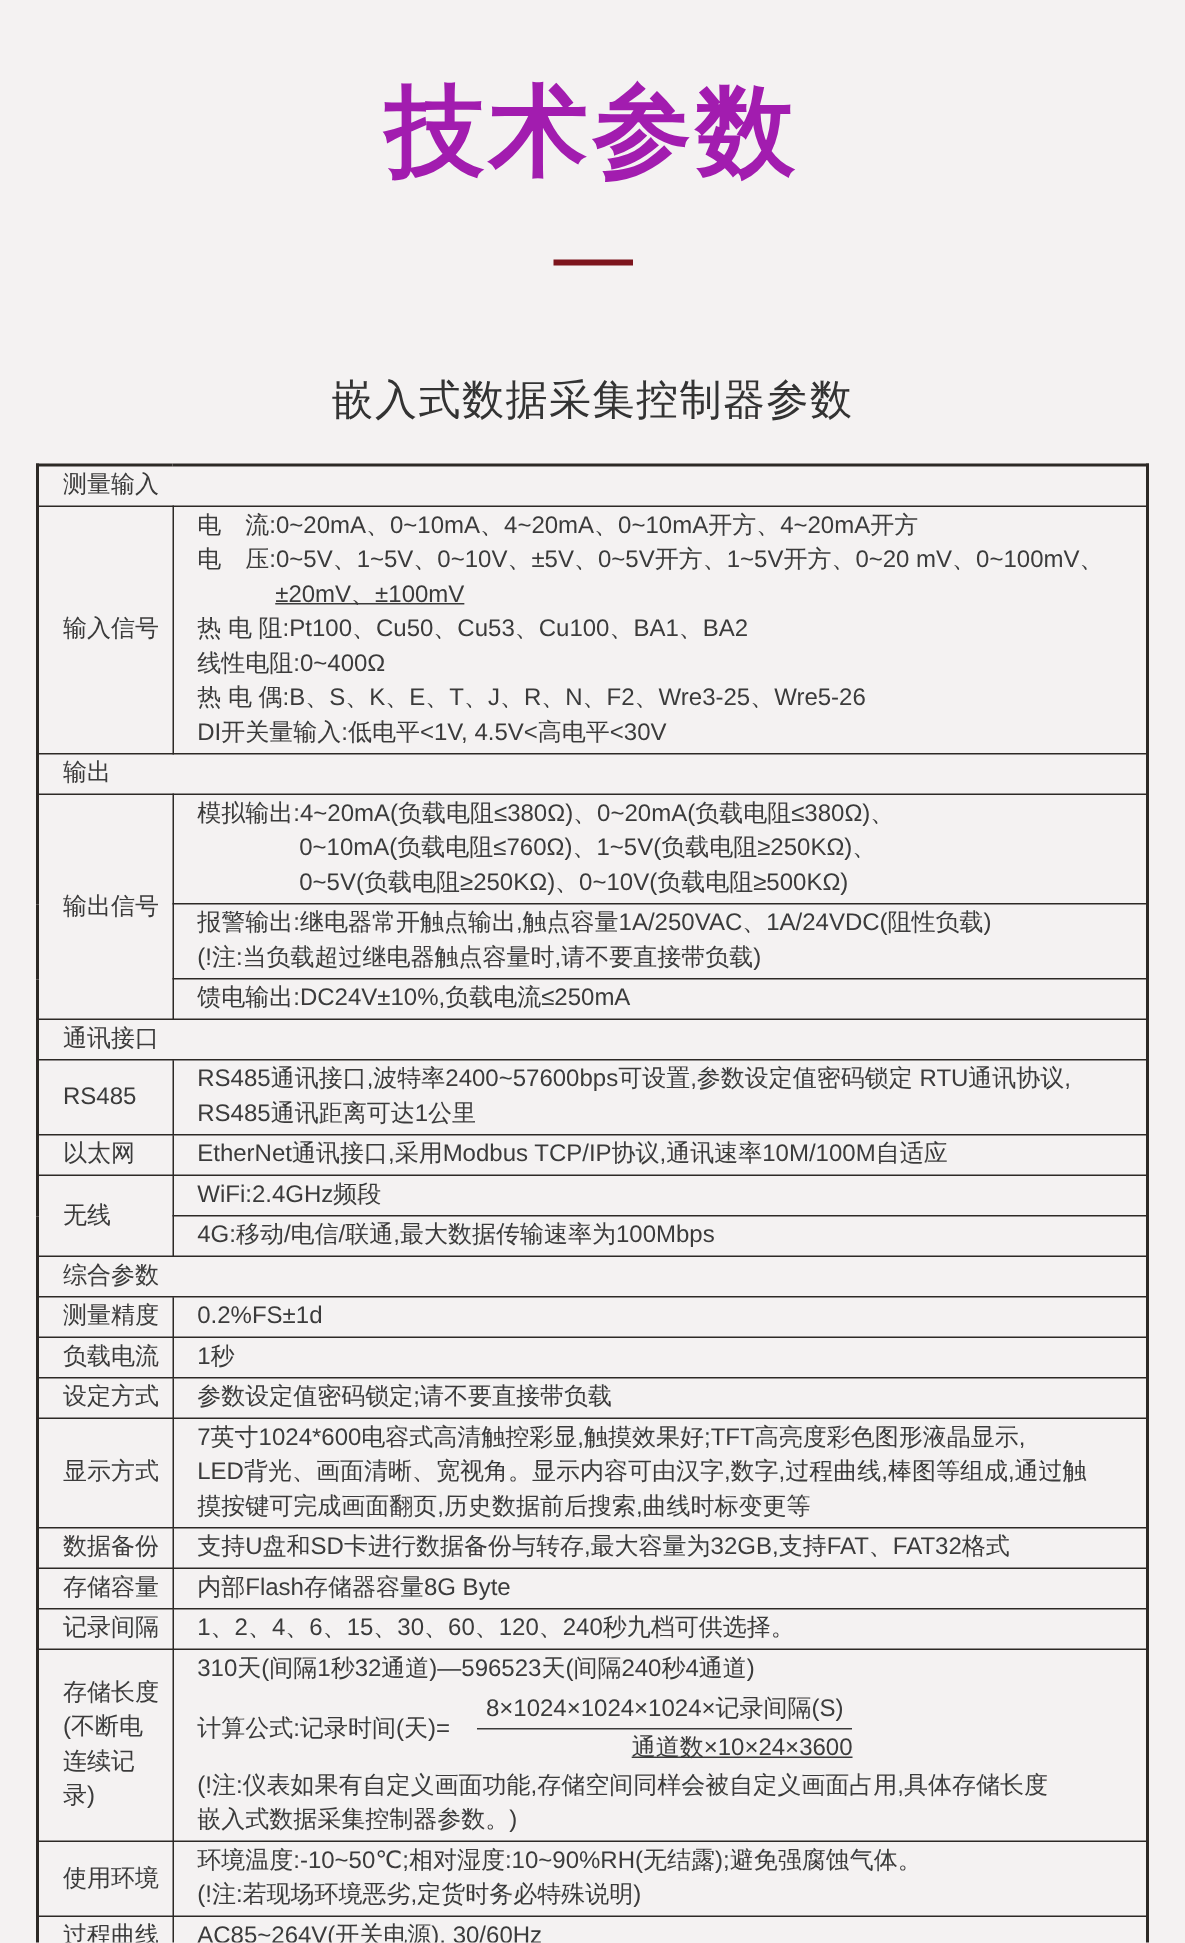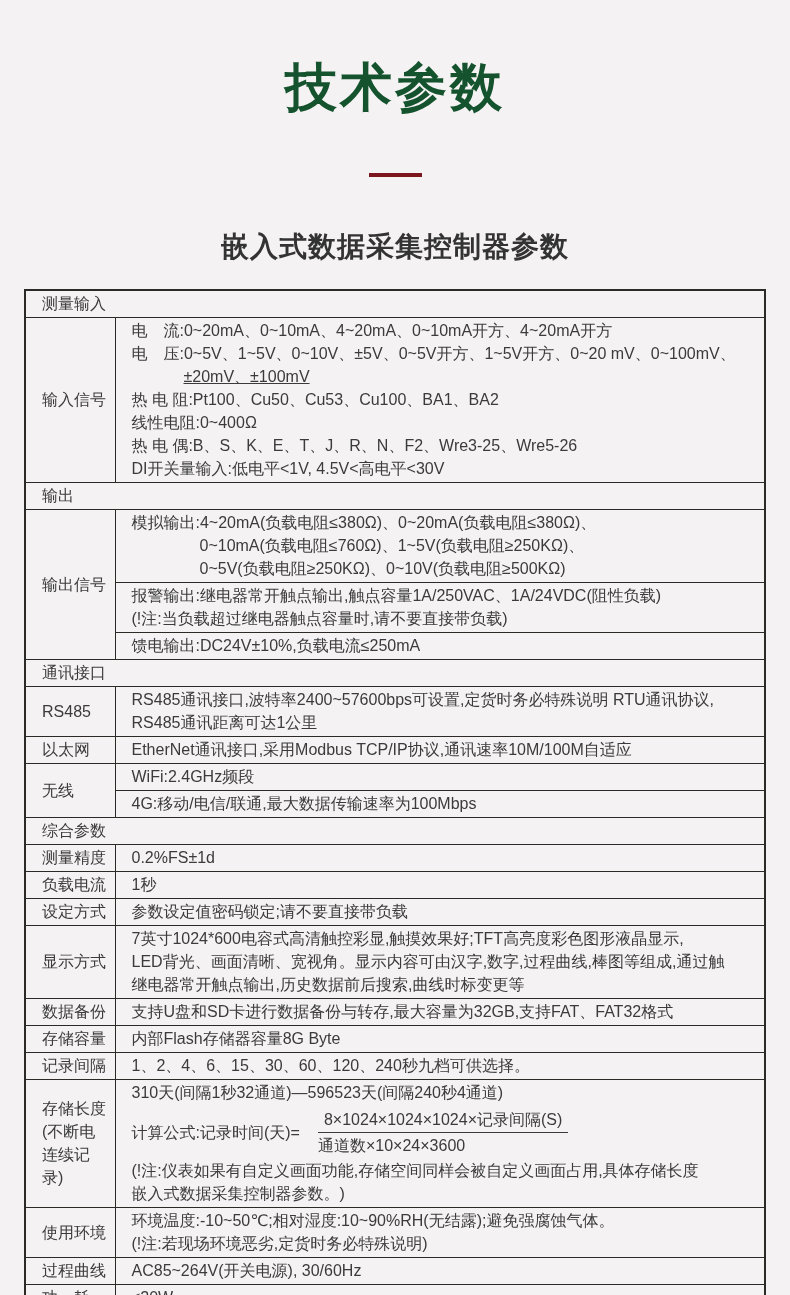--- a/index.html
+++ b/index.html
@@ -7,37 +7,37 @@
     width:790px;height:1295px;
     background:#f4f2f2;
     font-family:"Liberation Sans","DejaVu Sans",sans-serif;
     color:#3b3b3b;
     overflow:hidden;
   }
   .page{width:790px;height:1295px;position:relative;}
   .title{
     margin:40px 0 0;
     text-align:center;
-    font-size:52px;
+    font-size:66px;
     line-height:95px;
     font-weight:900;
     letter-spacing:3px;
-    color:#14532d;
+    color:#a21caf;
   }
   .accent-dash{
     width:53px;height:4px;
     margin:38px auto 0;
     background:#7d151d;
   }
   .subtitle{
-    margin:54px 0 0;
+    margin:74px 0 0;
     text-align:center;
     font-size:28px;
     line-height:32px;
-    font-weight:700;
+    font-weight:400;
     letter-spacing:1px;
     color:#333333;
   }
   table.spec{
     width:742px;
     margin:26px auto 0;
     border-collapse:collapse;
     border:2.5px solid #2c2926;
     table-layout:fixed;
   }
@@ -53,23 +53,23 @@
   td.sec{padding-left:8px;}
   td.lbl{padding-left:8px;padding-right:2px;}
   td.top{vertical-align:top;}
   .ln{white-space:normal;}
   .ind-v{padding-left:52px;text-decoration:underline;}
   .ind-a{padding-left:68px;}
   .formula{
     display:flex;align-items:center;gap:18px;
     margin:4px 0 2px;
   }
-  .frac{display:inline-block;text-align:left;}
+  .frac{display:inline-block;text-align:right;}
   .frac .num{display:block;border-bottom:1.5px solid #3b3b3b;padding:0 6px 1px;}
-  .frac .den{display:block;padding-top:1px;}
+  .frac .den{display:block;padding-top:1px;text-decoration:underline;}
 </style>
 </head>
 <body>
 
 <div class="page">
 
   <h1 class="title">技术参数</h1>
   <div class="accent-dash"></div>
   <h2 class="subtitle">嵌入式数据采集控制器参数</h2>
 
@@ -121,21 +121,21 @@
       </td>
     </tr>
 
     <tr>
       <td colspan="2" class="sec">通讯接口</td>
     </tr>
 
     <tr>
       <td class="lbl top">RS485</td>
       <td class="top">
-        <div class="ln">RS485通讯接口,波特率2400~57600bps可设置,定货时务必特殊说明 RTU通讯协议,</div>
+        <div class="ln">RS485通讯接口,波特率2400~57600bps可设置,参数设定值密码锁定 RTU通讯协议,</div>
         <div class="ln">RS485通讯距离可达1公里</div>
       </td>
     </tr>
 
     <tr>
       <td class="lbl">以太网</td>
       <td>
         <div class="ln">EtherNet通讯接口,采用Modbus TCP/IP协议,通讯速率10M/100M自适应</div>
       </td>
     </tr>
@@ -175,21 +175,21 @@
       <td>
         <div class="ln">参数设定值密码锁定;请不要直接带负载</div>
       </td>
     </tr>
 
     <tr>
       <td class="lbl top">显示方式</td>
       <td class="top">
         <div class="ln">7英寸1024*600电容式高清触控彩显,触摸效果好;TFT高亮度彩色图形液晶显示,</div>
         <div class="ln">LED背光、画面清晰、宽视角。显示内容可由汉字,数字,过程曲线,棒图等组成,通过触</div>
-        <div class="ln">继电器常开触点输出,历史数据前后搜索,曲线时标变更等</div>
+        <div class="ln">摸按键可完成画面翻页,历史数据前后搜索,曲线时标变更等</div>
       </td>
     </tr>
 
     <tr>
       <td class="lbl">数据备份</td>
       <td>
         <div class="ln">支持U盘和SD卡进行数据备份与转存,最大容量为32GB,支持FAT、FAT32格式</div>
       </td>
     </tr>
 

